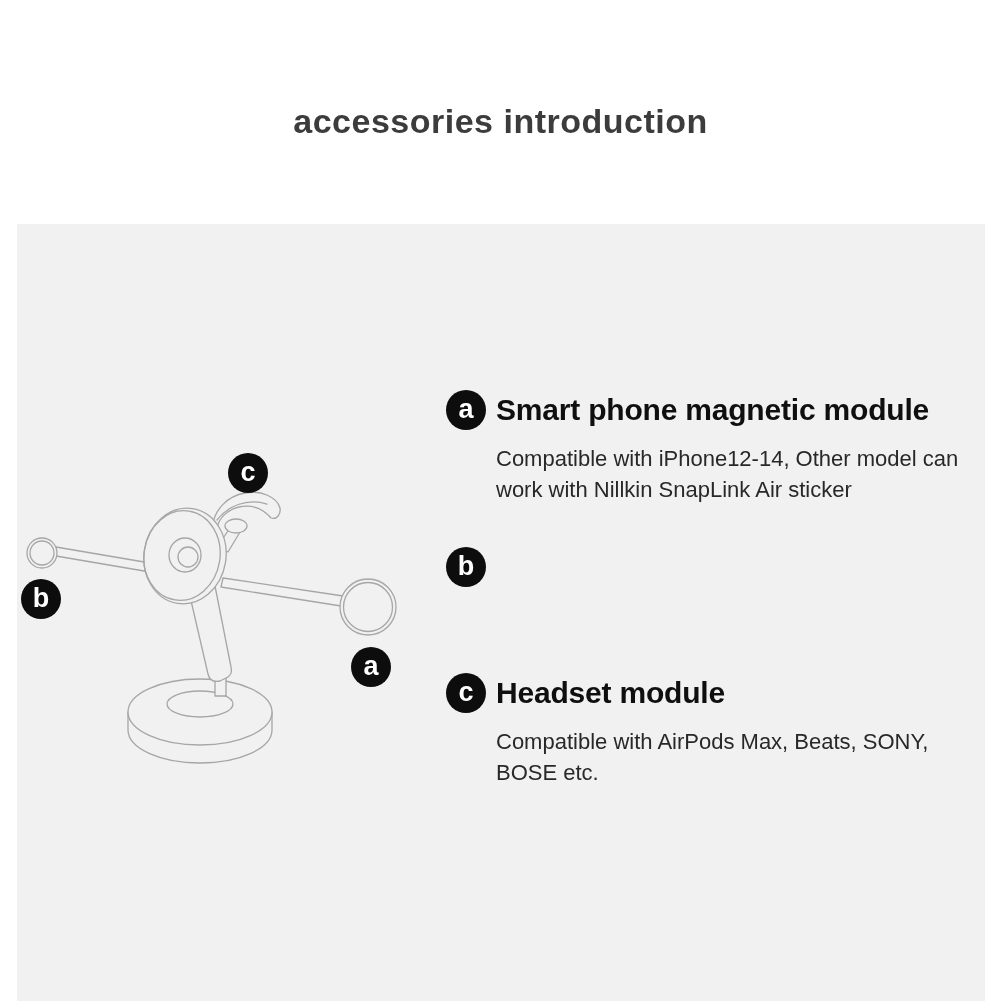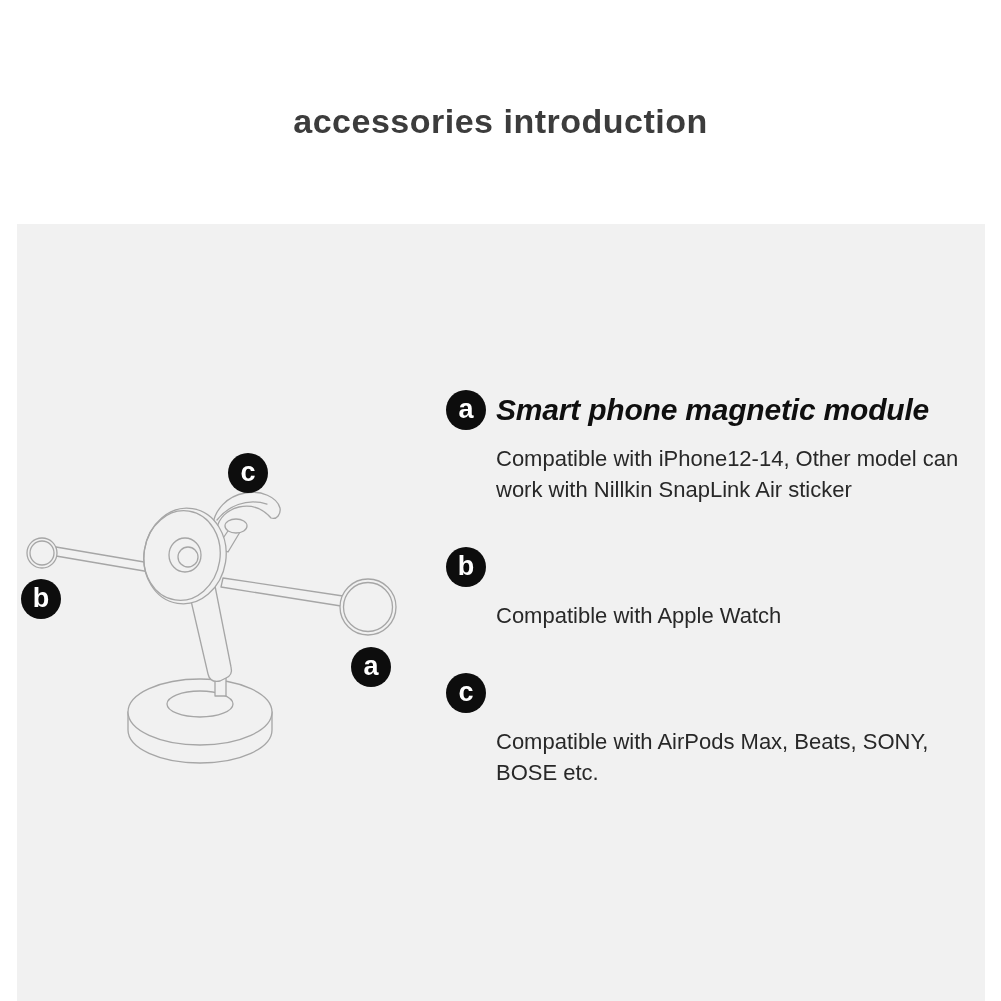--- a/index.html
+++ b/index.html
@@ -67,21 +67,20 @@
     align-items: center;
     gap: 10px;
     height: 40px;
   }
   .heading {
     font-size: 30px;
     font-weight: bold;
     color: #0f0f0f;
     letter-spacing: -0.2px;
     white-space: nowrap;
-    font-style: italic;
   }
   .desc {
     margin: 13px 0 0 50px;
     width: 470px;
     font-size: 22px;
     line-height: 31px;
     color: #282828;
   }
 </style>
 </head>
@@ -141,24 +140,24 @@
         <div class="badge" style="background: rgb(13, 13, 13);">a</div>
         <div class="heading">Smart phone magnetic module</div>
       </div>
       <div class="desc">Compatible with iPhone12-14, Other model can work with Nillkin SnapLink Air sticker</div>
     </div>
 
     <div class="section section-b">
       <div class="section-head">
         <div class="badge" style="background: rgb(13, 13, 13);">b</div>
       </div>
-      <div class="desc">Compatible with Apple Watch</div>
     </div>
 
     <div class="section section-c">
       <div class="section-head">
         <div class="badge" style="background: rgb(13, 13, 13);">c</div>
+        <div class="heading">Headset module</div>
       </div>
       <div class="desc">Compatible with AirPods Max, Beats, SONY, BOSE etc.</div>
     </div>
 
   </div>
 </div>
 
 </body></html>

